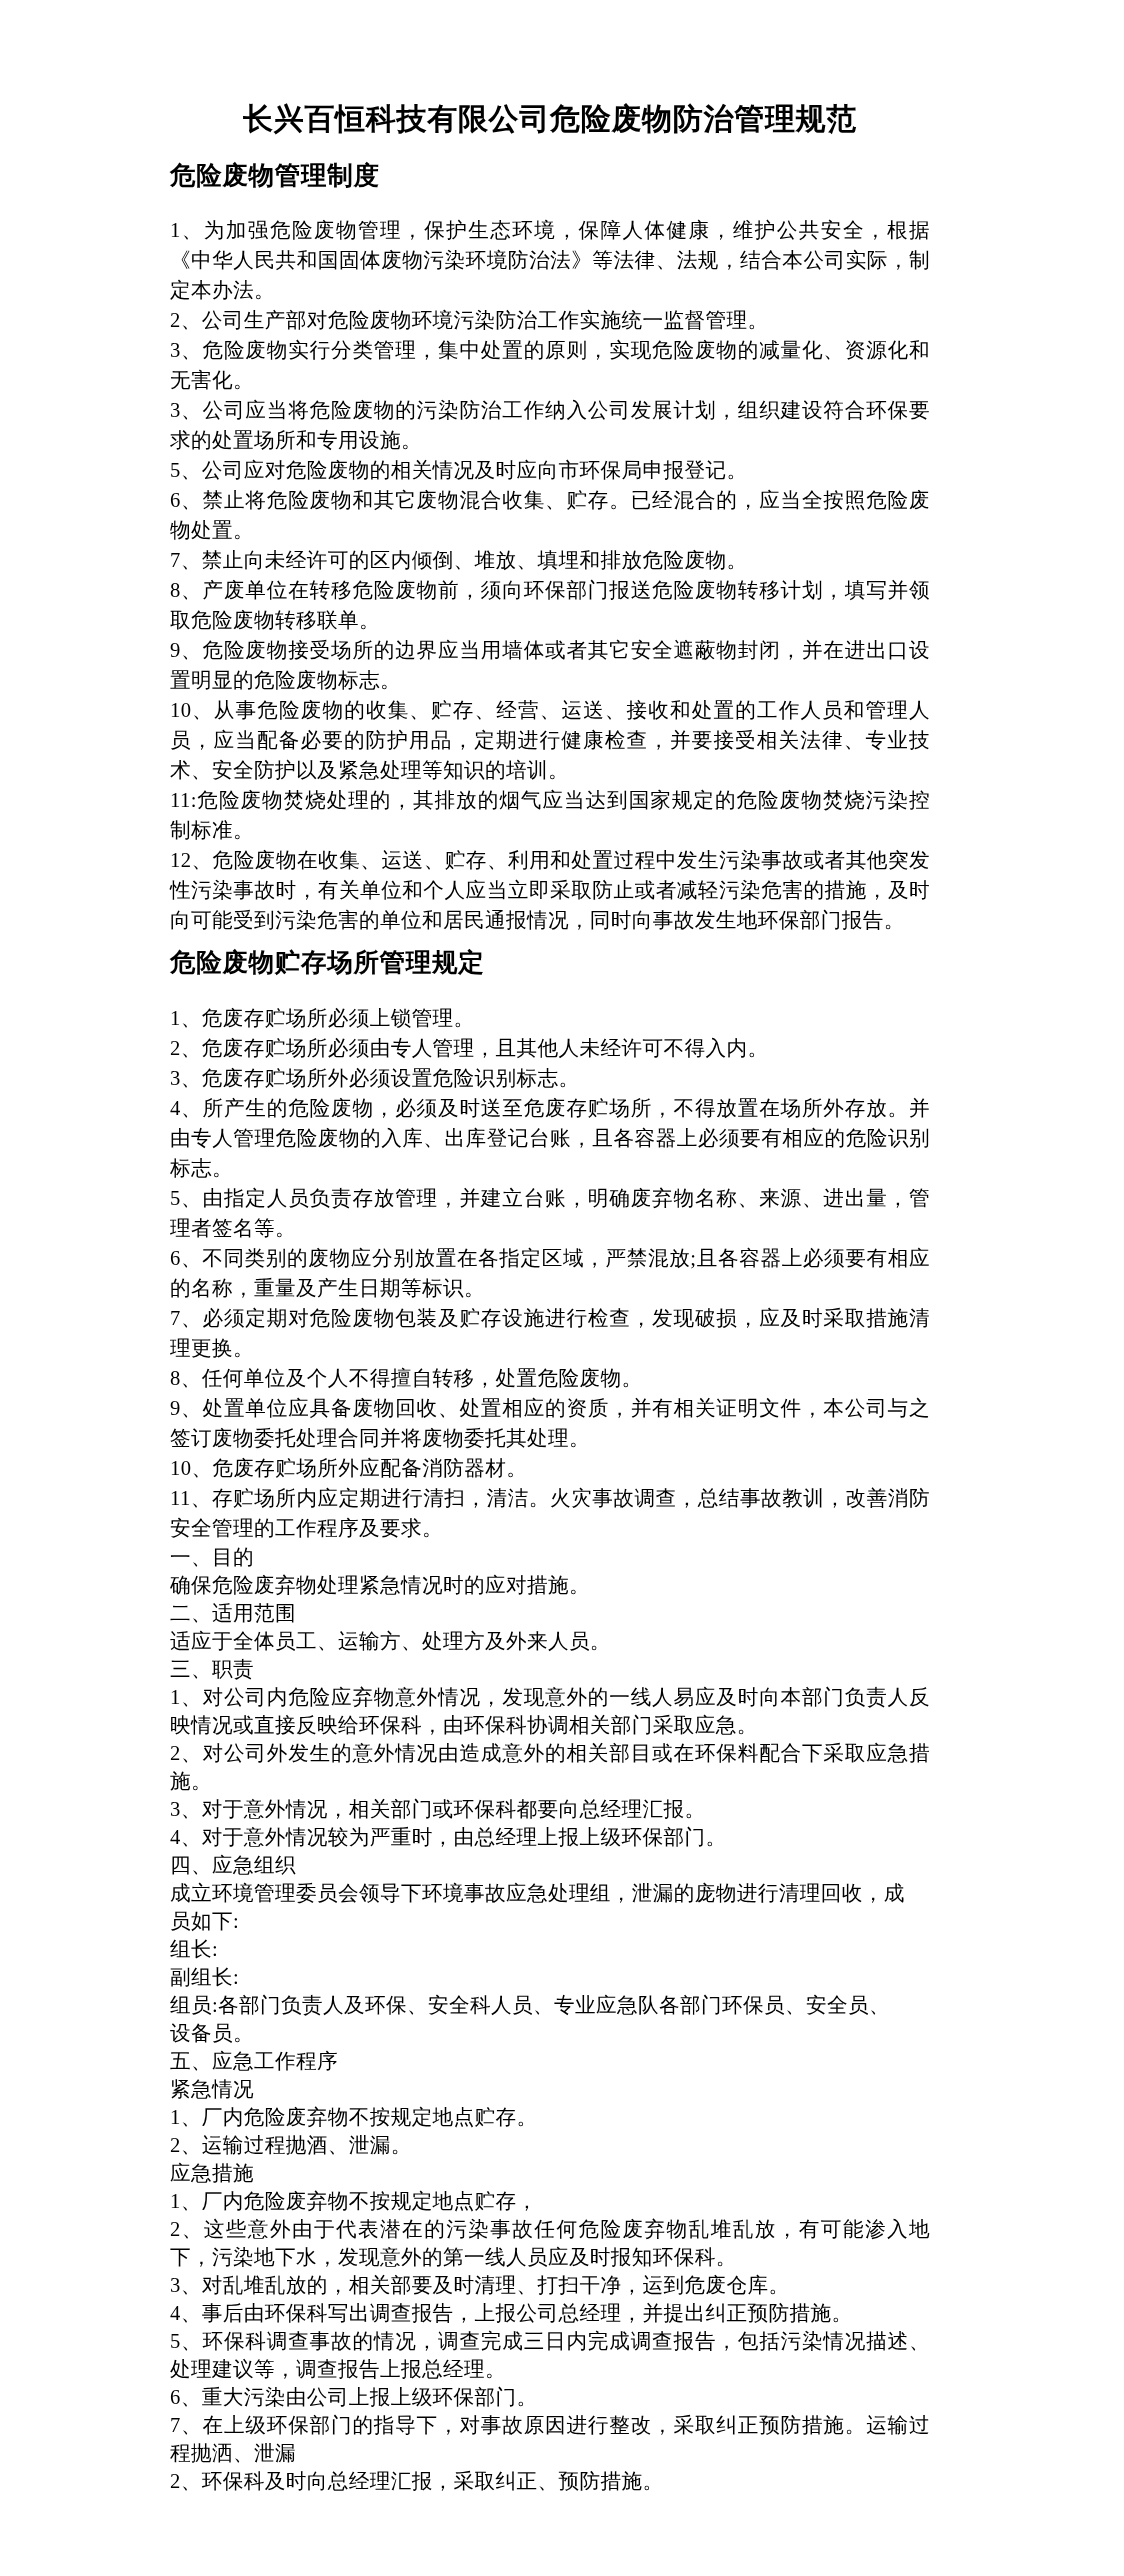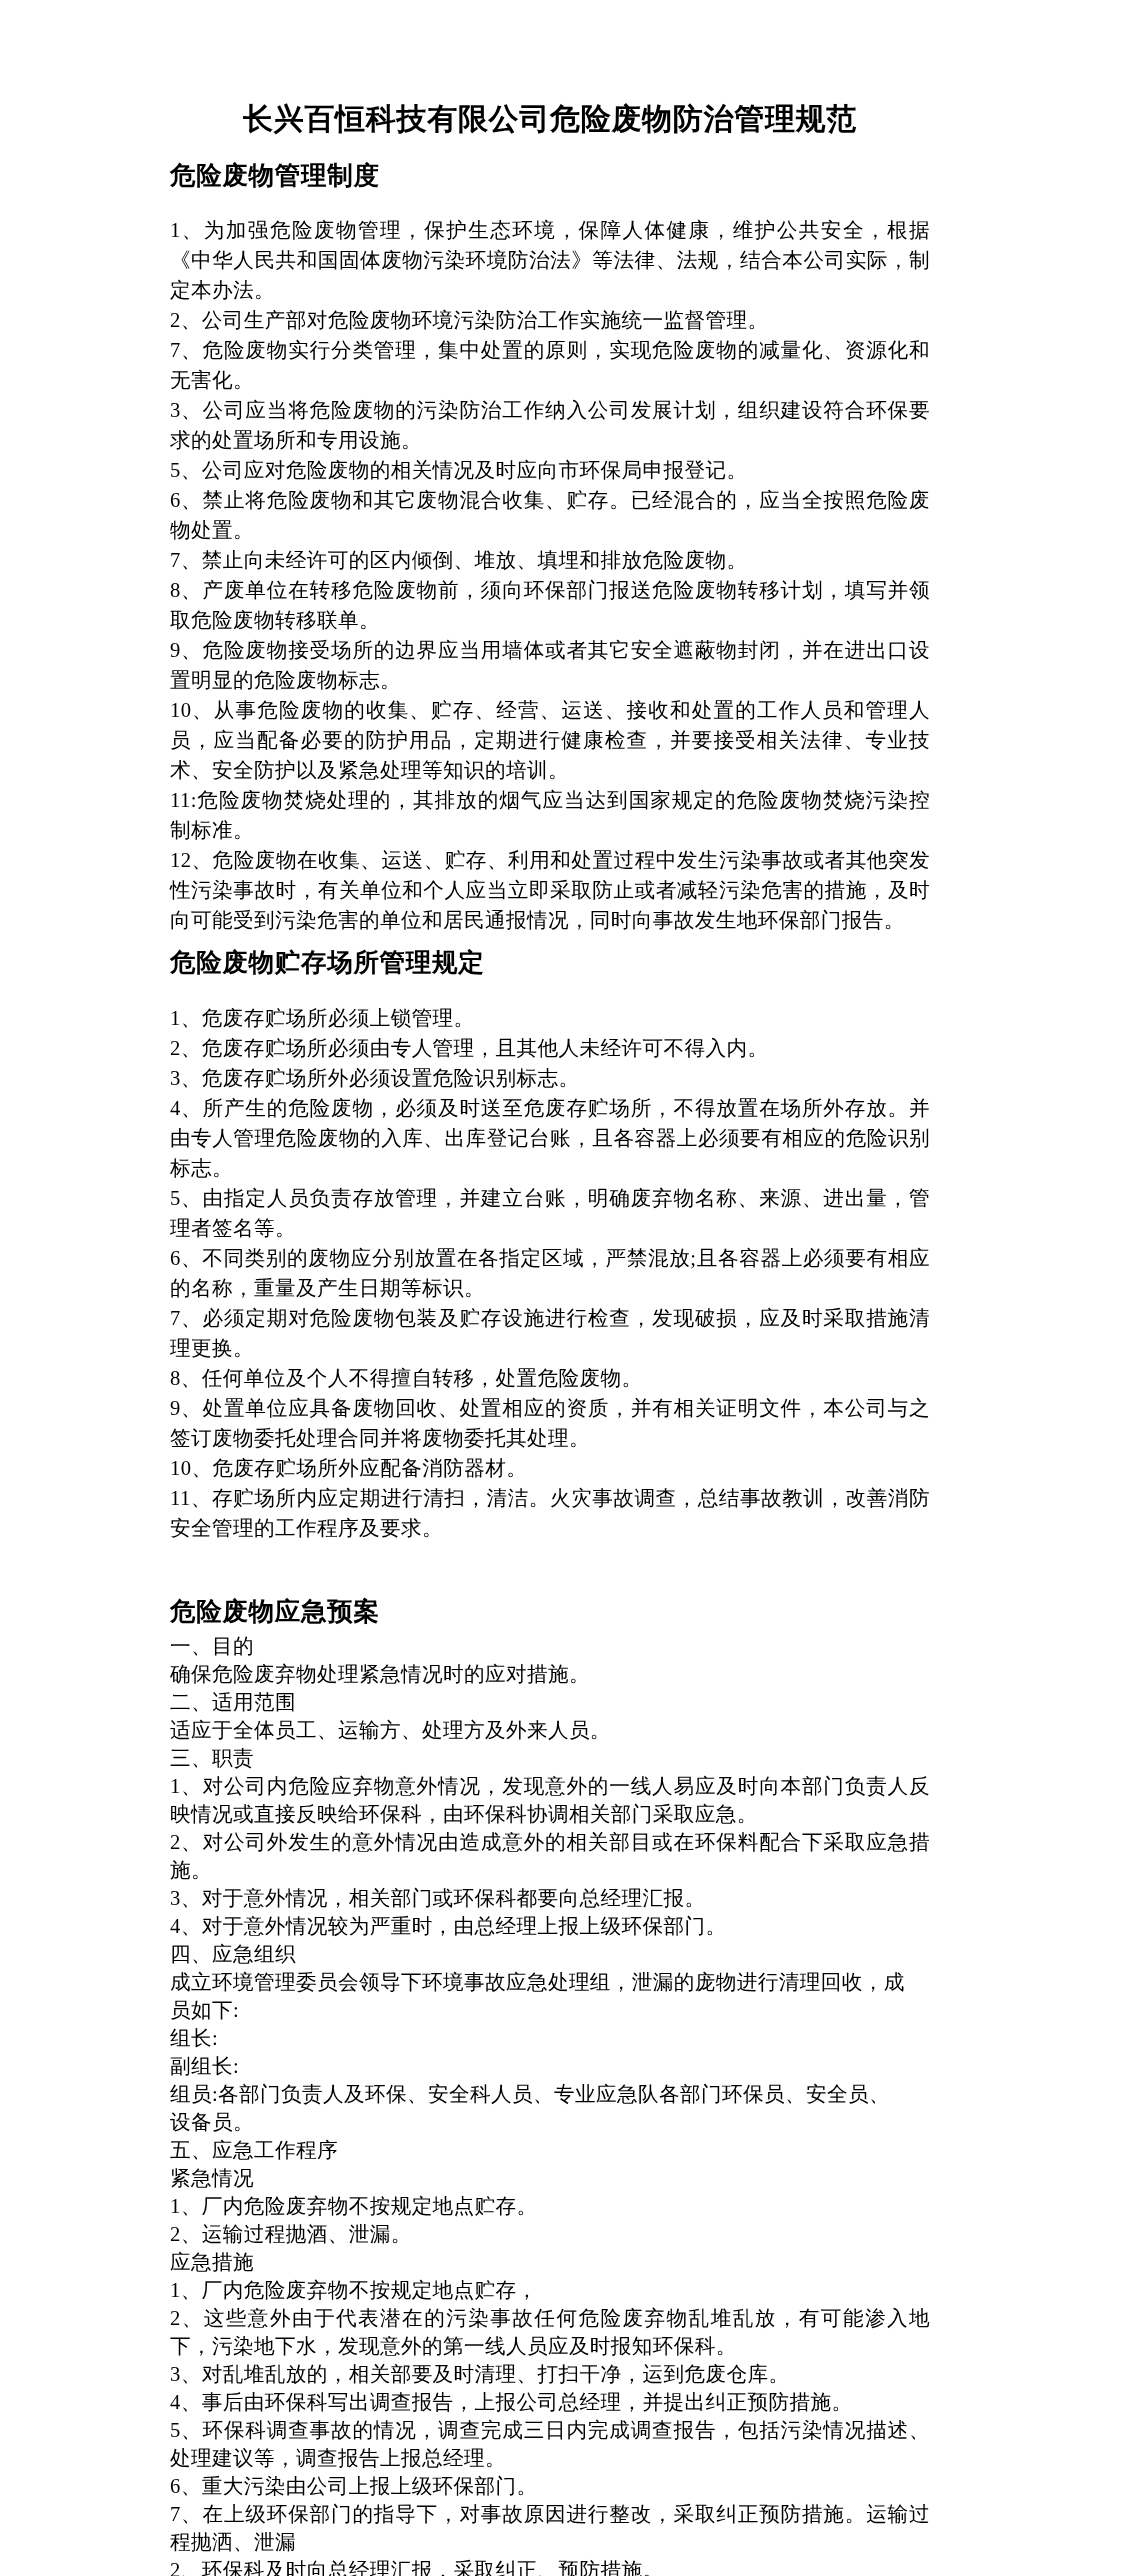--- a/index.html
+++ b/index.html
@@ -58,21 +58,21 @@
 
 <div class="page">
 
   <h1 class="doc-title">长兴百恒科技有限公司危险废物防治管理规范</h1>
 
   <section class="sec sec-first">
     <h2 class="sec-heading">危险废物管理制度</h2>
     <div class="paras">
         <p class="para">1、为加强危险废物管理，保护生态环境，保障人体健康，维护公共安全，根据《中华人民共和国固体废物污染环境防治法》等法律、法规，结合本公司实际，制定本办法。</p>
         <p class="para">2、公司生产部对危险废物环境污染防治工作实施统一监督管理。</p>
-        <p class="para">7、危险废物实行分类管理，集中处置的原则，实现危险废物的减量化、资源化和无害化。</p>
+        <p class="para">3、危险废物实行分类管理，集中处置的原则，实现危险废物的减量化、资源化和无害化。</p>
         <p class="para">3、公司应当将危险废物的污染防治工作纳入公司发展计划，组织建设符合环保要求的处置场所和专用设施。</p>
         <p class="para">5、公司应对危险废物的相关情况及时应向市环保局申报登记。</p>
         <p class="para">6、禁止将危险废物和其它废物混合收集、贮存。已经混合的，应当全按照危险废物处置。</p>
         <p class="para">7、禁止向未经许可的区内倾倒、堆放、填埋和排放危险废物。</p>
         <p class="para">8、产废单位在转移危险废物前，须向环保部门报送危险废物转移计划，填写并领取危险废物转移联单。</p>
         <p class="para">9、危险废物接受场所的边界应当用墙体或者其它安全遮蔽物封闭，并在进出口设置明显的危险废物标志。</p>
         <p class="para">10、从事危险废物的收集、贮存、经营、运送、接收和处置的工作人员和管理人员，应当配备必要的防护用品，定期进行健康检查，并要接受相关法律、专业技术、安全防护以及紧急处理等知识的培训。</p>
         <p class="para">11:危险废物焚烧处理的，其排放的烟气应当达到国家规定的危险废物焚烧污染控制标准。</p>
         <p class="para">12、危险废物在收集、运送、贮存、利用和处置过程中发生污染事故或者其他突发性污染事故时，有关单位和个人应当立即采取防止或者减轻污染危害的措施，及时向可能受到污染危害的单位和居民通报情况，同时向事故发生地环保部门报告。</p>
       </div>
@@ -89,21 +89,20 @@
         <p class="para">6、不同类别的废物应分别放置在各指定区域，严禁混放;且各容器上必须要有相应的名称，重量及产生日期等标识。</p>
         <p class="para">7、必须定期对危险废物包装及贮存设施进行检查，发现破损，应及时采取措施清理更换。</p>
         <p class="para">8、任何单位及个人不得擅自转移，处置危险废物。</p>
         <p class="para">9、处置单位应具备废物回收、处置相应的资质，并有相关证明文件，本公司与之签订废物委托处理合同并将废物委托其处理。</p>
         <p class="para">10、危废存贮场所外应配备消防器材。</p>
         <p class="para">11、存贮场所内应定期进行清扫，清洁。火灾事故调查，总结事故教训，改善消防安全管理的工作程序及要求。</p>
       </div>
   </section>
 
   <section class="sec sec-emergency">
-    <h2 class="sec-heading">危险废物应急预案</h2>
     <div class="paras">
         <p class="para">一、目的</p>
         <p class="para">确保危险废弃物处理紧急情况时的应对措施。</p>
         <p class="para">二、适用范围</p>
         <p class="para">适应于全体员工、运输方、处理方及外来人员。</p>
         <p class="para">三、职责</p>
         <p class="para">1、对公司内危险应弃物意外情况，发现意外的一线人易应及时向本部门负责人反映情况或直接反映给环保科，由环保科协调相关部门采取应急。</p>
         <p class="para">2、对公司外发生的意外情况由造成意外的相关部目或在环保料配合下采取应急措施。</p>
         <p class="para">3、对于意外情况，相关部门或环保科都要向总经理汇报。</p>
         <p class="para">4、对于意外情况较为严重时，由总经理上报上级环保部门。</p>

